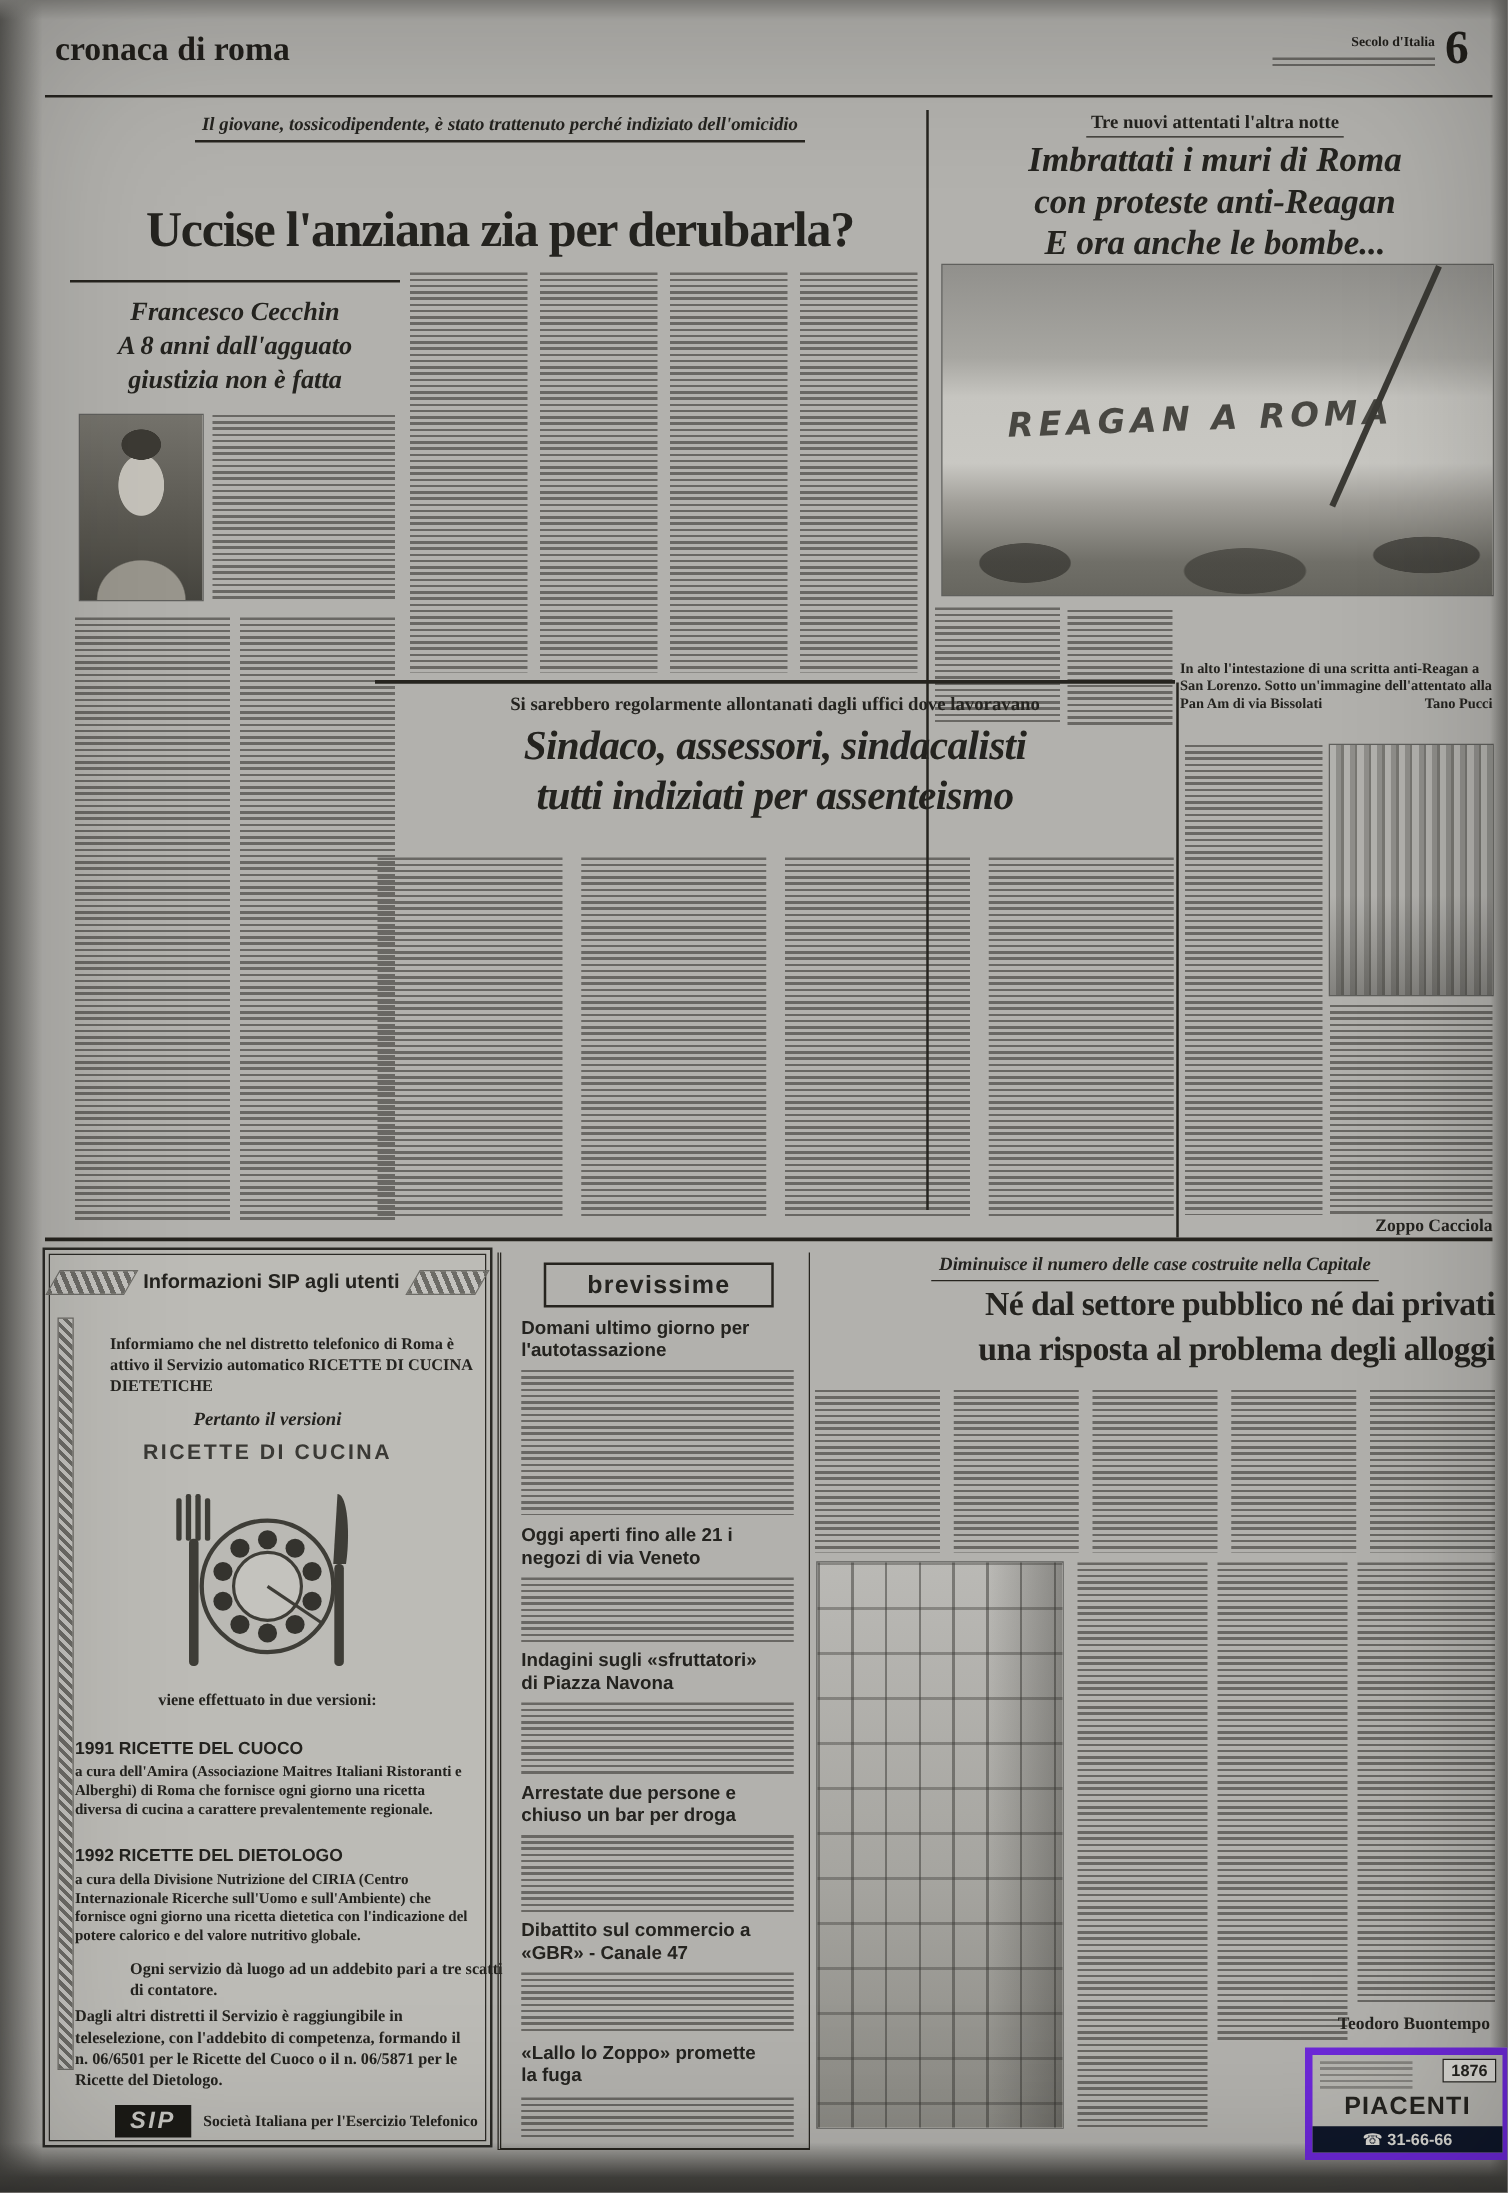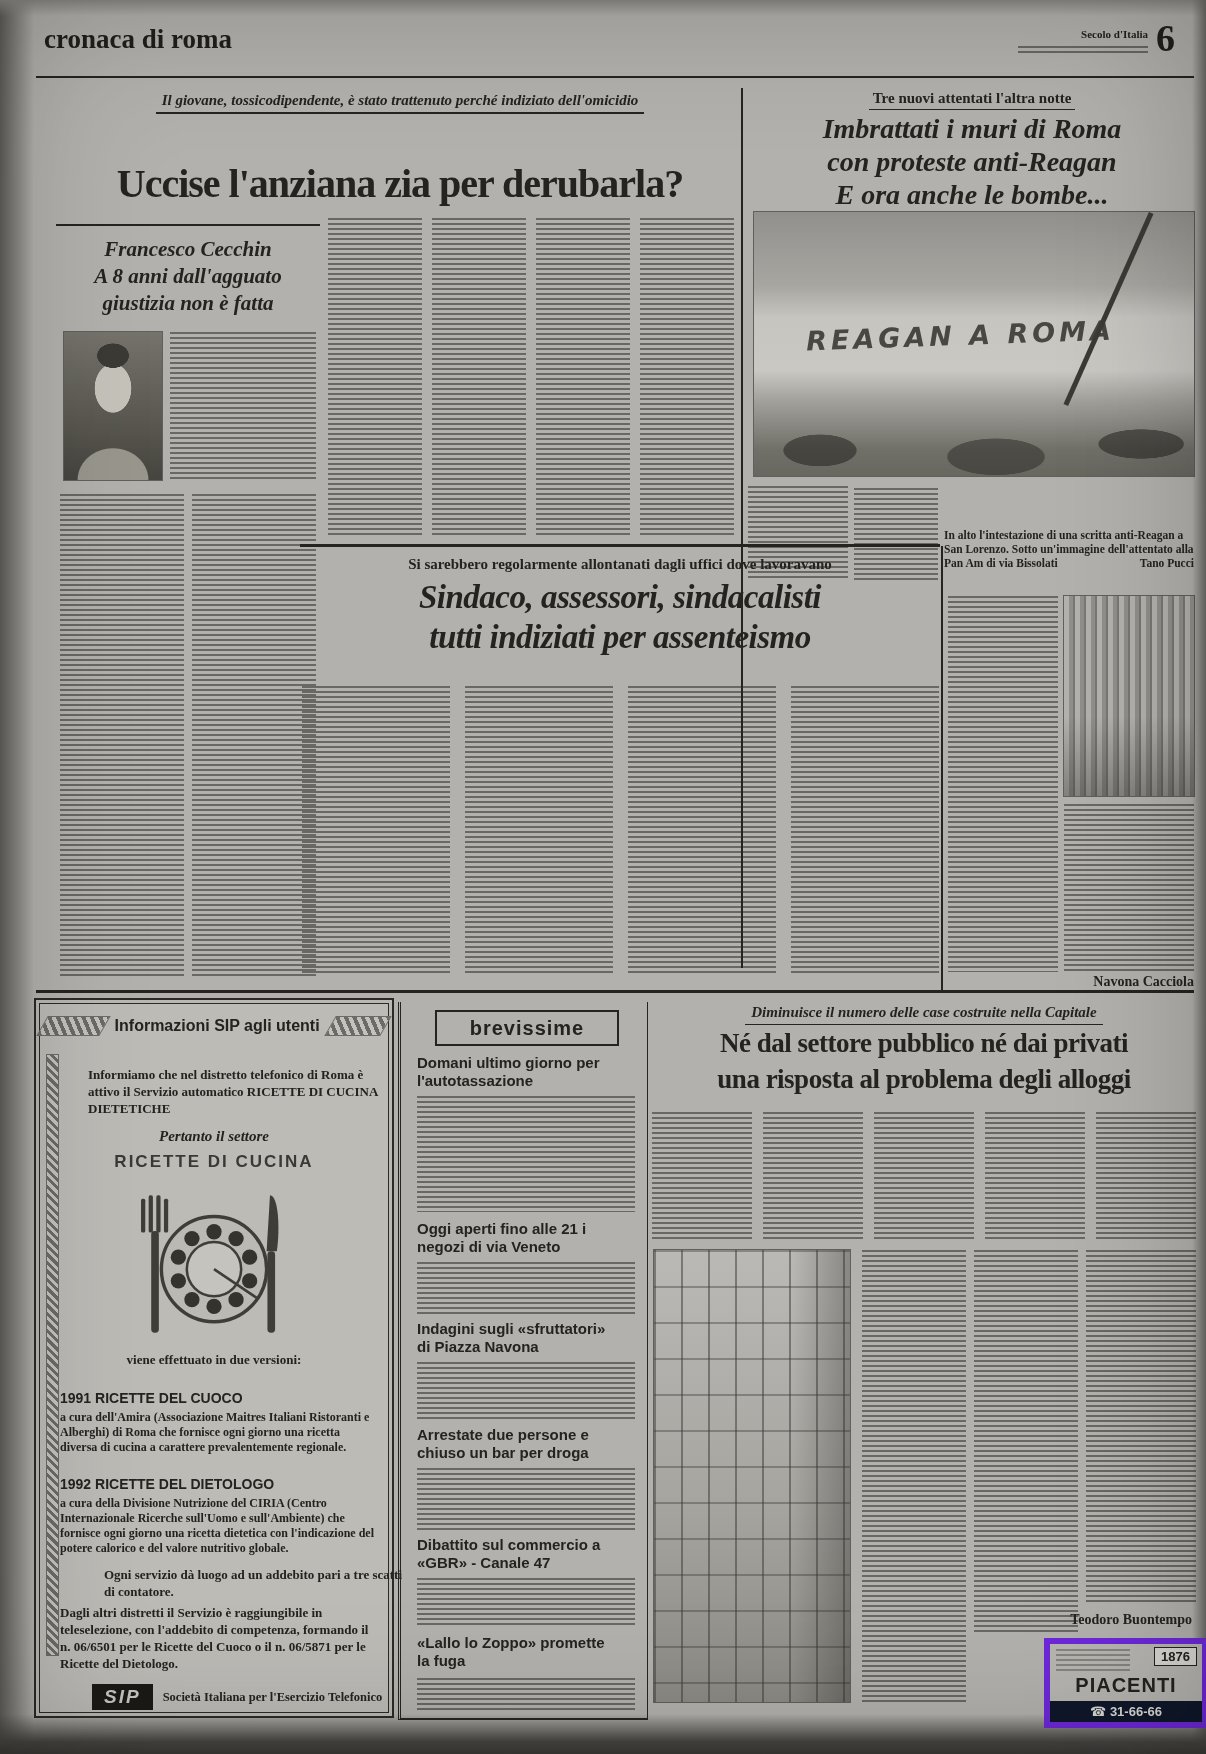--- a/index.html
+++ b/index.html
@@ -12,21 +12,21 @@
   .sans{font-family:"Liberation Sans","DejaVu Sans",sans-serif;}
   .gk{background-image:repeating-linear-gradient(180deg,rgba(38,36,32,.52) 0 2px,rgba(0,0,0,0) 2px 5px);}
   .gk.soft{background-image:repeating-linear-gradient(180deg,rgba(38,36,32,.34) 0 2px,rgba(0,0,0,0) 2px 5px);}
   .center{text-align:center;}
   .kick{font-weight:bold;font-size:15px;}
   .kick .u{display:inline-block;border-bottom:2px solid #26241f;padding:0 6px 3px;}
   .it{font-style:italic;}
   .headline-main{font-weight:bold;font-size:40px;line-height:47px;letter-spacing:-1px;text-align:center;}
   .headline-att{font-weight:bold;font-style:italic;font-size:28px;line-height:33px;text-align:center;}
   .headline-sin{font-weight:bold;font-style:italic;font-size:33px;line-height:38px;text-align:center;letter-spacing:-.5px;}
-  .headline-all{font-weight:bold;font-size:27px;line-height:35px;text-align:center;letter-spacing:-.5px;}
+  .headline-all{font-weight:bold;font-size:27px;line-height:35px;text-align:right;letter-spacing:-.5px;}
   .hatch{background:repeating-linear-gradient(45deg,#6c6b66 0 3px,#c3c2be 3px 6px);border:1px solid #6c6b66;}
   .photo{box-shadow:0 0 0 1px rgba(30,30,28,.55);}
   .portrait{background:
       radial-gradient(ellipse 26px 20px at 50% 16%, #3c3a34 0 60%, rgba(0,0,0,0) 62%),
       radial-gradient(ellipse 30px 40px at 50% 38%, #c6c3bb 0 60%, rgba(0,0,0,0) 62%),
       radial-gradient(ellipse 58px 52px at 50% 100%, #99968d 0 60%, rgba(0,0,0,0) 62%),
       linear-gradient(180deg,#75736c,#55534c 70%,#45443e);}
   .wallphoto{background:
       linear-gradient(180deg,#91908c 0%,#a7a6a1 28%,#c6c5c0 40%,#c9c8c3 60%,#a19f99 72%,#706f68 90%,#67665f 100%);}
   .graffiti{font-family:"DejaVu Sans",sans-serif;font-weight:bold;font-style:italic;
@@ -105,42 +105,42 @@
   <div class="abs gk" style="left:854px;top:488px;width:84px;height:92px;"></div>
   <div class="abs" style="left:944px;top:528px;width:250px;font-weight:bold;font-size:11.5px;line-height:14px;">
     <span>In alto l'intestazione di una scritta anti-Reagan a San Lorenzo. Sotto un'immagine dell'attentato alla Pan Am di via Bissolati</span>
     <span style="float:right;">Tano Pucci</span>
   </div>
 
   <div class="abs rule" style="left:941px;top:546px;width:2px;height:444px;"></div>
   <div class="abs gk" style="left:948px;top:596px;width:110px;height:376px;"></div>
   <div class="abs photo shutter" style="left:1064px;top:596px;width:130px;height:200px;"></div>
   <div class="abs gk" style="left:1064px;top:804px;width:130px;height:168px;"></div>
-  <div class="abs byline" style="left:984px;top:974px;width:210px;">Navona Cacciola</div>
+  <div class="abs byline" style="left:984px;top:974px;width:210px;">Zoppo Cacciola</div>
 
   <div class="abs rule" style="left:300px;top:544px;width:640px;height:3px;"></div>
   <div class="abs center kick" style="left:300px;top:556px;width:640px;">Si sarebbero regolarmente allontanati dagli uffici dove lavoravano</div>
   <div class="abs headline-sin" style="left:300px;top:578px;width:640px;">Sindaco, assessori, sindacalisti</div>
   <div class="abs headline-sin" style="left:300px;top:618px;width:640px;">tutti indiziati per assenteismo</div>
   <div class="abs gk" style="left:302px;top:686px;width:148px;height:290px;"></div>
   <div class="abs gk" style="left:465px;top:686px;width:148px;height:290px;"></div>
   <div class="abs gk" style="left:628px;top:686px;width:148px;height:290px;"></div>
   <div class="abs gk" style="left:791px;top:686px;width:148px;height:290px;"></div>
 
   <div class="abs rule" style="left:36px;top:990px;width:1158px;height:3px;"></div>
 
   <div class="abs" style="left:34px;top:998px;width:356px;height:716px;border:2px solid #2b2a26;box-shadow:inset 0 0 0 3px #b9b8b3, inset 0 0 0 4px #2b2a26;background:#bcbbb6;">
     <div class="abs" style="left:6px;top:16px;width:344px;display:flex;align-items:center;justify-content:center;gap:10px;">
       <div class="hatch" style="width:78px;height:18px;transform:skewX(-30deg);"></div>
       <div class="sans" style="font-weight:bold;font-size:16px;white-space:nowrap;">Informazioni SIP agli utenti</div>
       <div class="hatch" style="width:70px;height:18px;transform:skewX(-30deg);"></div>
     </div>
     <div class="hatch abs" style="left:10px;top:54px;width:11px;height:600px;"></div>
     <div class="abs sip-body" style="left:52px;top:66px;width:290px;font-size:13px;line-height:17px;">Informiamo che nel distretto telefonico di Roma è attivo il Servizio automatico RICETTE DI CUCINA DIETETICHE</div>
-    <div class="abs center" style="left:6px;top:128px;width:344px;font-weight:bold;font-style:italic;font-size:15px;">Pertanto il settore</div>
+    <div class="abs center" style="left:6px;top:128px;width:344px;font-weight:bold;font-style:italic;font-size:15px;">Pertanto il versioni</div>
     <div class="abs center sans" style="left:6px;top:152px;width:344px;font-weight:bold;font-size:17px;letter-spacing:2px;opacity:.85;">RICETTE DI CUCINA</div>
 
     <svg class="abs" style="left:93px;top:180px;" width="170" height="168" viewBox="0 0 200 198">
       <g fill="#3e3d37">
         <rect x="26" y="60" width="9" height="120" rx="4"></rect>
         <rect x="14" y="22" width="5" height="40" rx="2"></rect>
         <rect x="23" y="18" width="5" height="44" rx="2"></rect>
         <rect x="32" y="18" width="5" height="44" rx="2"></rect>
         <rect x="41" y="22" width="5" height="40" rx="2"></rect>
         <path d="M166 18 c10 0 12 40 8 66 l-12 0 z"></path>

